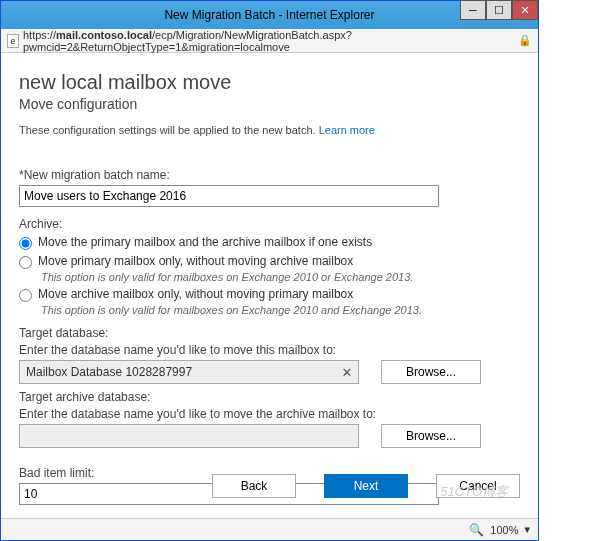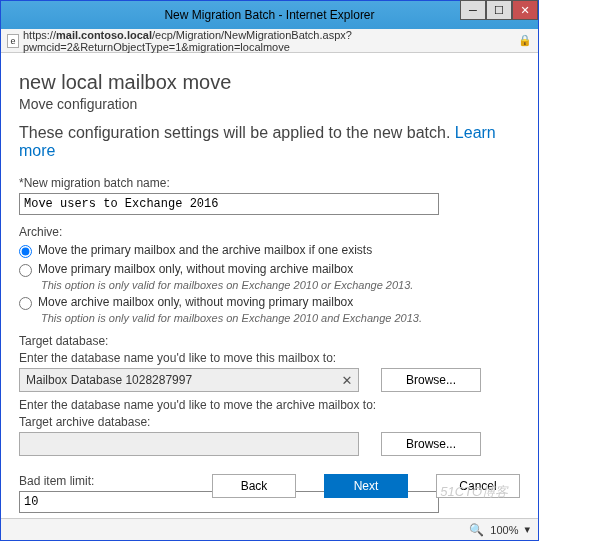--- a/index.html
+++ b/index.html
@@ -10,25 +10,25 @@
   .win-btns { position: absolute; right: 0; top: -1px; display: flex; }
   .win-btn { width: 26px; height: 20px; border: 1px solid #555; background: #ddd; font-size: 11px; line-height: 18px; text-align: center; cursor: default; }
   .win-btn.close { background: #c75050; color: #fff; }
   .addrbar { height: 24px; background: #f4f4f4; border-bottom: 1px solid #ccc; display: flex; align-items: center; padding: 0 6px; font-size: 11px; color: #333; }
   .addr-icon { width: 14px; height: 14px; border: 1px solid #aaa; background: #fff; margin-right: 4px; font-size: 9px; text-align: center; line-height: 12px; }
   .url b { font-weight: bold; }
   .lock { margin-left: auto; font-size: 11px; color: #888; }
   .content { padding: 14px 18px 0 18px; height: calc(100% - 28px - 24px - 24px); overflow: hidden; }
   h1 { font-size: 20px; font-weight: 300; color: #444; margin: 4px 0 2px 0; }
   h2 { font-size: 14px; font-weight: 400; color: #444; margin: 0 0 12px 0; }
-  .intro { font-size: 16px; color: #444; margin-bottom: 16px; }
+  .intro { font-size: 11px; color: #444; margin-bottom: 32px; }
   .intro a { color: #0072c6; text-decoration: none; }
   .lbl { font-size: 12px; color: #444; display: block; margin-bottom: 3px; }
   .field-row { margin-bottom: 10px; }
-  input[type=text].wide { width: 420px; height: 22px; border: 1px solid #888; font-size: 12px; padding: 0 4px; font-family: Liberation Mono, monospace; }
+  input[type=text].wide { width: 420px; height: 22px; border: 1px solid #888; font-size: 12px; padding: 0 4px; }
   .radio-group { margin-bottom: 10px; }
   .radio-row { font-size: 12px; color: #333; display: flex; align-items: flex-start; margin: 4px 0; }
   .radio-row input { margin: 2px 6px 0 0; }
   .radio-note { font-size: 11px; font-style: italic; color: #666; margin-left: 22px; margin-top: -2px; margin-bottom: 4px; }
   .db-block { margin-top: 6px; }
   .db-input-wrap { display: flex; align-items: center; gap: 22px; }
   .db-input { width: 340px; height: 24px; border: 1px solid #aaa; background: #eee; display: flex; align-items: center; position: relative; }
   .db-input span.val { flex: 1; font-size: 12px; color: #333; padding: 0 6px; }
   .db-input .clear { width: 22px; text-align: center; font-size: 13px; color: #555; cursor: pointer; }
   .browse-btn { width: 100px; height: 24px; border: 1px solid #aaa; background: #fff; font-size: 12px; cursor: pointer; }
@@ -101,22 +101,22 @@
       <div class="db-input-wrap">
         <div class="db-input">
           <span class="val">Mailbox Database 1028287997</span>
           <span class="clear">✕</span>
         </div>
         <button class="browse-btn">Browse...</button>
       </div>
     </div>
 
     <div class="db-block">
+      <label class="lbl">Target archive database:</label>
       <label class="lbl">Enter the database name you'd like to move the archive mailbox to:</label>
-      <label class="lbl">Target archive database:</label>
       <div class="db-input-wrap">
         <div class="db-input">
           <span class="val"></span>
         </div>
         <button class="browse-btn">Browse...</button>
       </div>
     </div>
 
     <div class="field-row" style="margin-top:18px">
       <label class="lbl">Bad item limit:</label>

